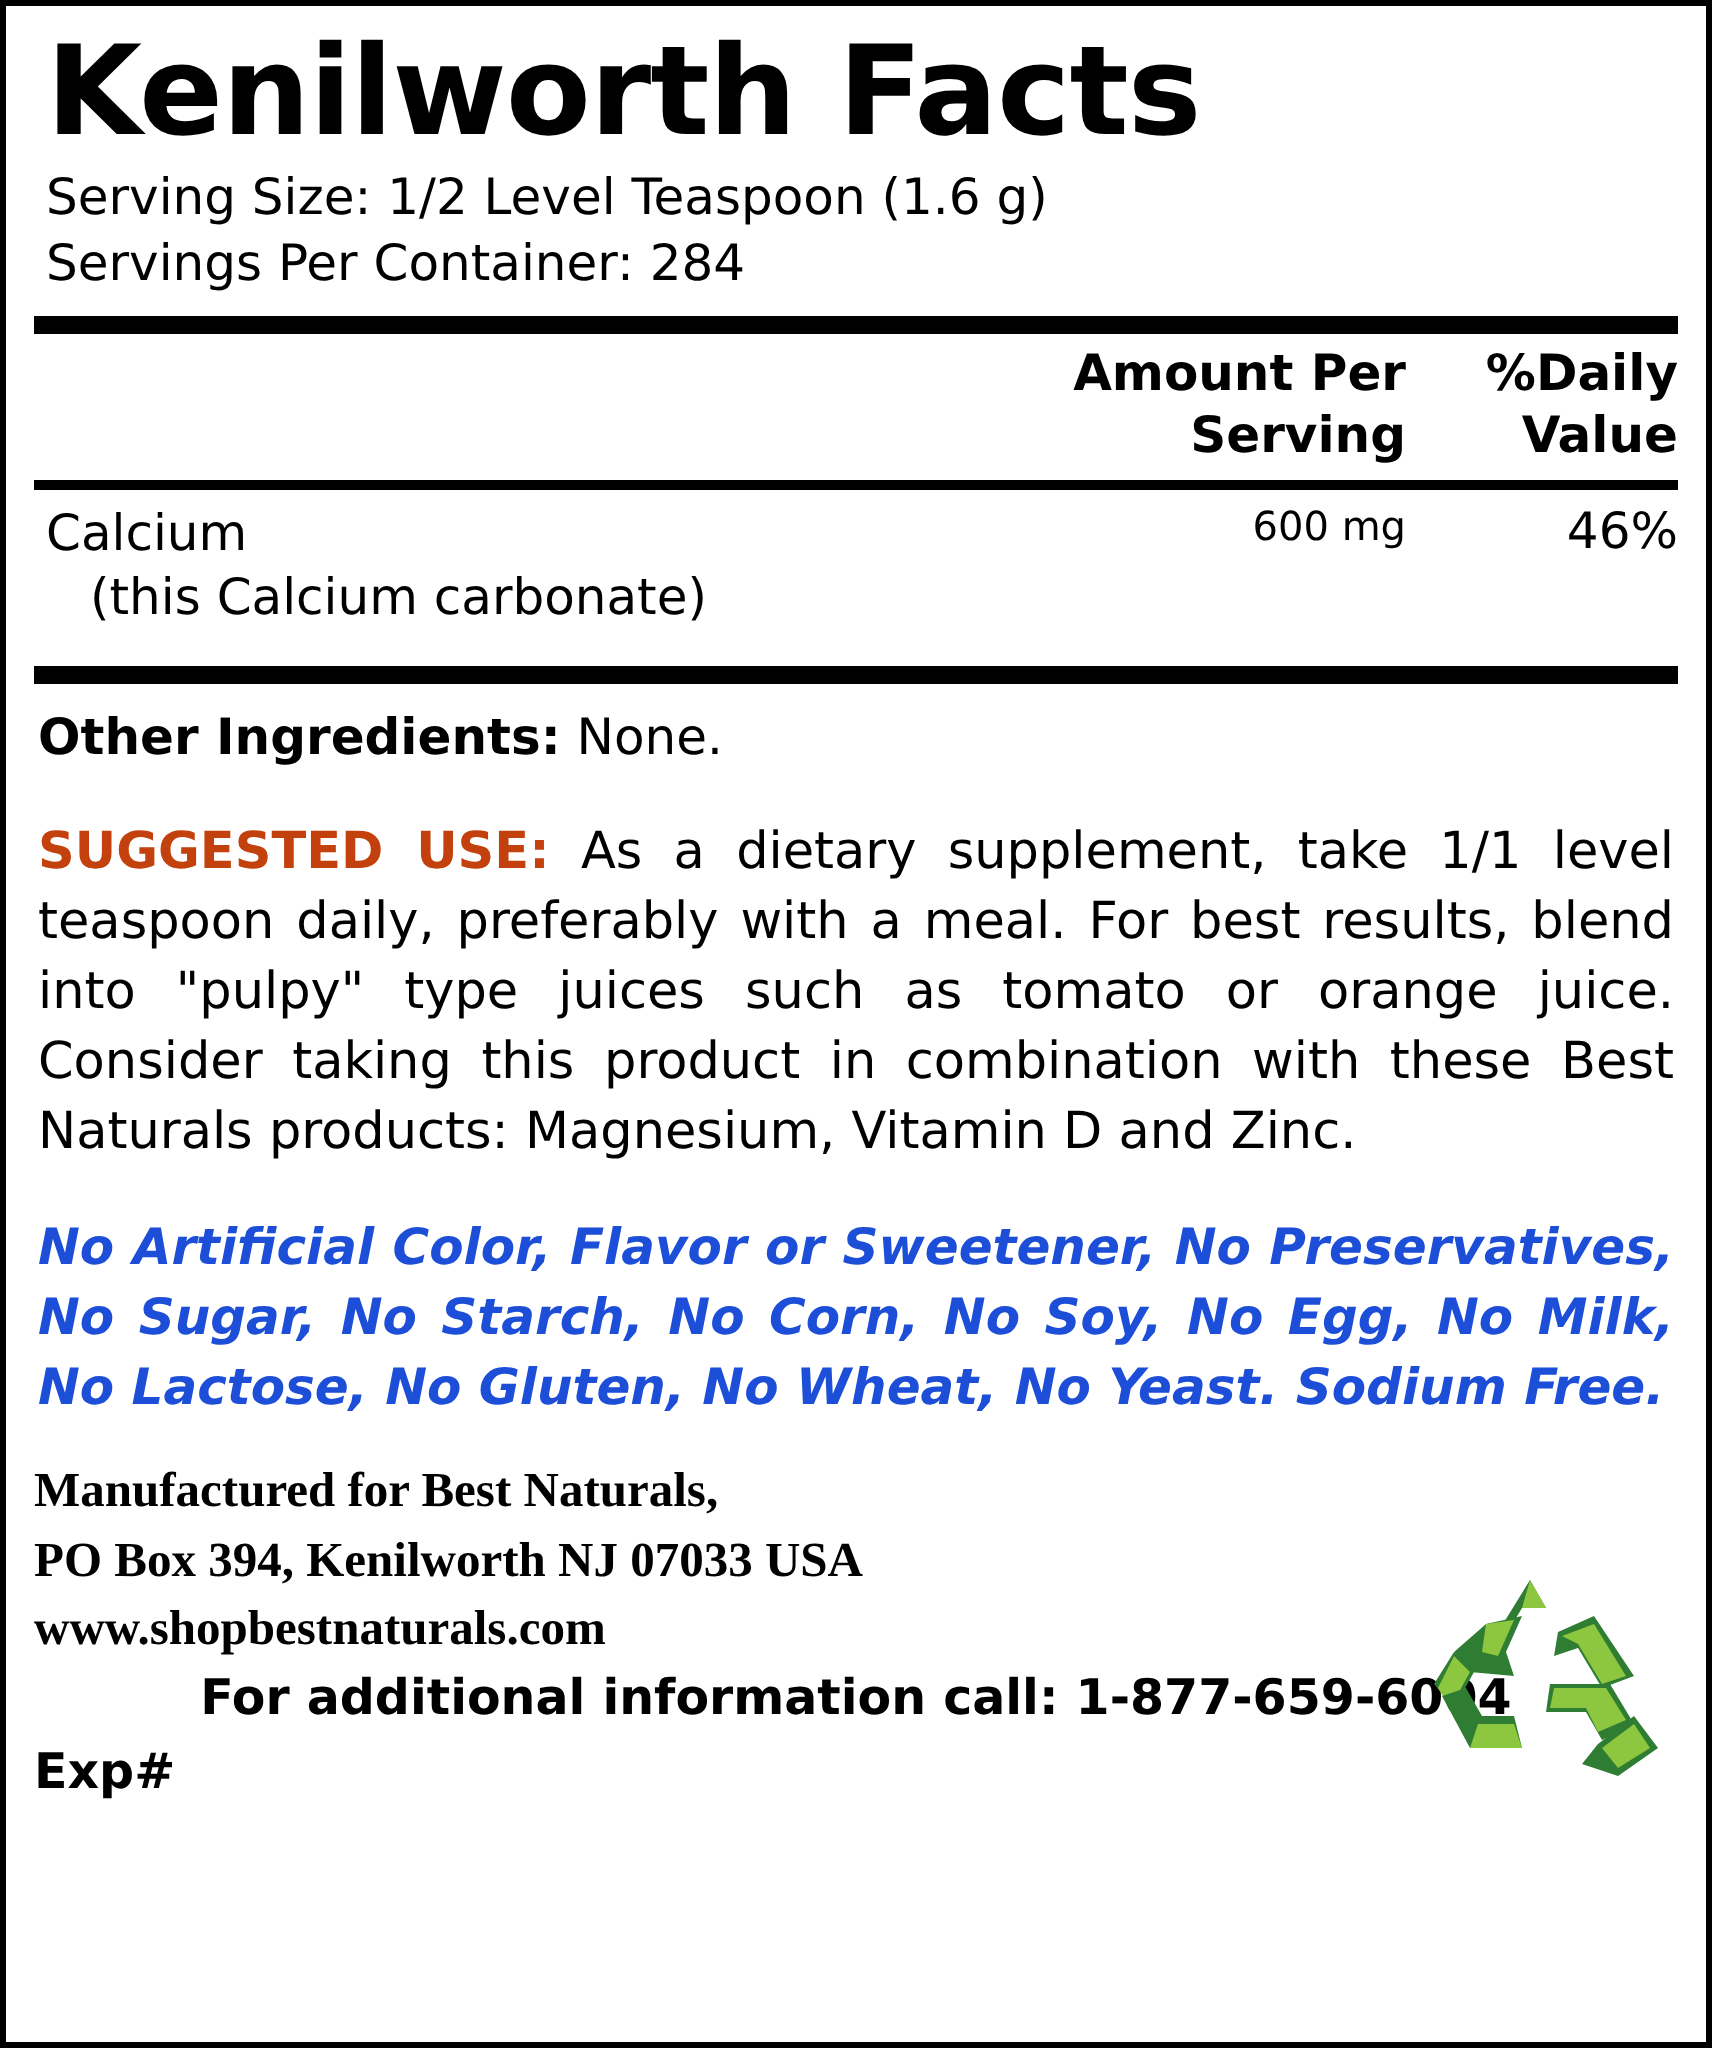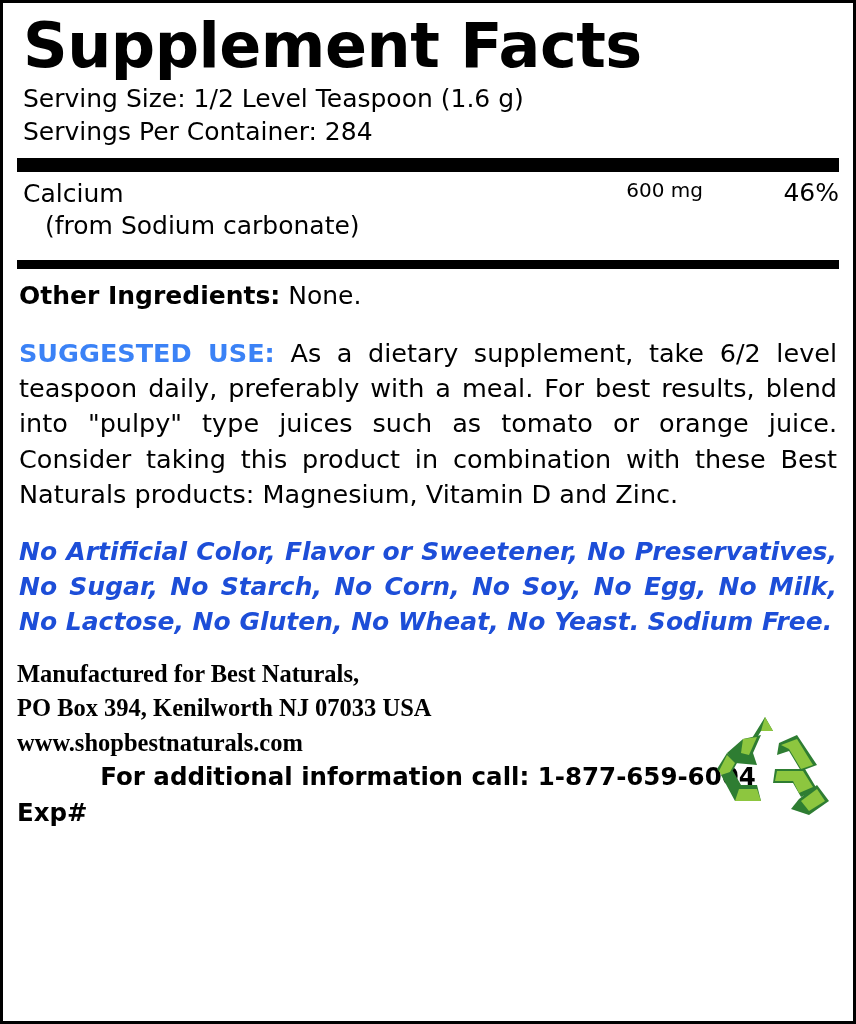--- a/index.html
+++ b/index.html
@@ -99,21 +99,21 @@
   .other-ing b {
     font-weight: bold;
   }
   .suggested {
     font-size: 25.5px;
     line-height: 1.38;
     text-align: justify;
     margin: 26px 2px 0 2px;
   }
   .suggested .su-head {
-    color: #3b82f6;
+    color: #c2410c;
     font-weight: bold;
   }
   .free-from {
     font-size: 25px;
     font-style: italic;
     font-weight: bold;
     color: #1d4ed8;
     line-height: 1.40;
     text-align: justify;
     margin: 22px 2px 0 2px;
@@ -152,51 +152,61 @@
     bottom: 4px;
     width: 120px;
     height: 110px;
   }
 </style>
 </head>
 <body>
 
 <div class="label">
 
-  <div class="title">Supplement Facts</div>
+  <div class="title">Kenilworth Facts</div>
 
   <div class="serving-line">Serving Size: 1/2 Level Teaspoon (1.6 g)</div>
   <div class="serving-line">Servings Per Container: 284</div>
 
   <div class="rule-thick"></div>
 
+  <div class="facts-head">
+    <div class="col col-amount">
+      <div>Amount Per</div>
+      <div>Serving</div>
+    </div>
+    <div class="col col-dv">
+      <div>%Daily</div>
+      <div>Value</div>
+    </div>
+  </div>
 
   <div class="rule-med"></div>
 
   <div class="rows-area">
     <div class="nutrient-row">
       <div class="nutrient-name">
         <span>Calcium</span>
-        <span class="nutrient-sub">(from Sodium carbonate)</span>
+        <span class="nutrient-sub">(this Calcium carbonate)</span>
       </div>
       <div class="nutrient-amt">600 mg</div>
       <div class="nutrient-dv">46%</div>
     </div>
   </div>
 
   <div class="rule-thick"></div>
 
   <div class="other-ing">
     <b>Other Ingredients:</b>
     <span>None.</span>
   </div>
 
   <div class="suggested">
     <span class="su-head">SUGGESTED USE:</span>
-    <span>As a dietary supplement, take 6/2 level teaspoon daily, preferably with a meal. For best results, blend into "pulpy" type juices such as tomato or orange juice. Consider taking this product in combination with these Best Naturals products: Magnesium, Vitamin D and Zinc.</span>
+    <span>As a dietary supplement, take 1/1 level teaspoon daily, preferably with a meal. For best results, blend into "pulpy" type juices such as tomato or orange juice. Consider taking this product in combination with these Best Naturals products: Magnesium, Vitamin D and Zinc.</span>
   </div>
 
   <div class="free-from">No Artificial Color, Flavor or Sweetener, No Preservatives, No Sugar, No Starch, No Corn, No Soy, No Egg, No Milk, No Lactose, No Gluten, No Wheat, No Yeast. Sodium Free.</div>
 
   <div class="footer">
     <div class="footer-center">
       <div>Manufactured for Best Naturals,</div>
       <div>PO Box 394, Kenilworth NJ 07033 USA</div>
       <div>www.shopbestnaturals.com</div>
     </div>

